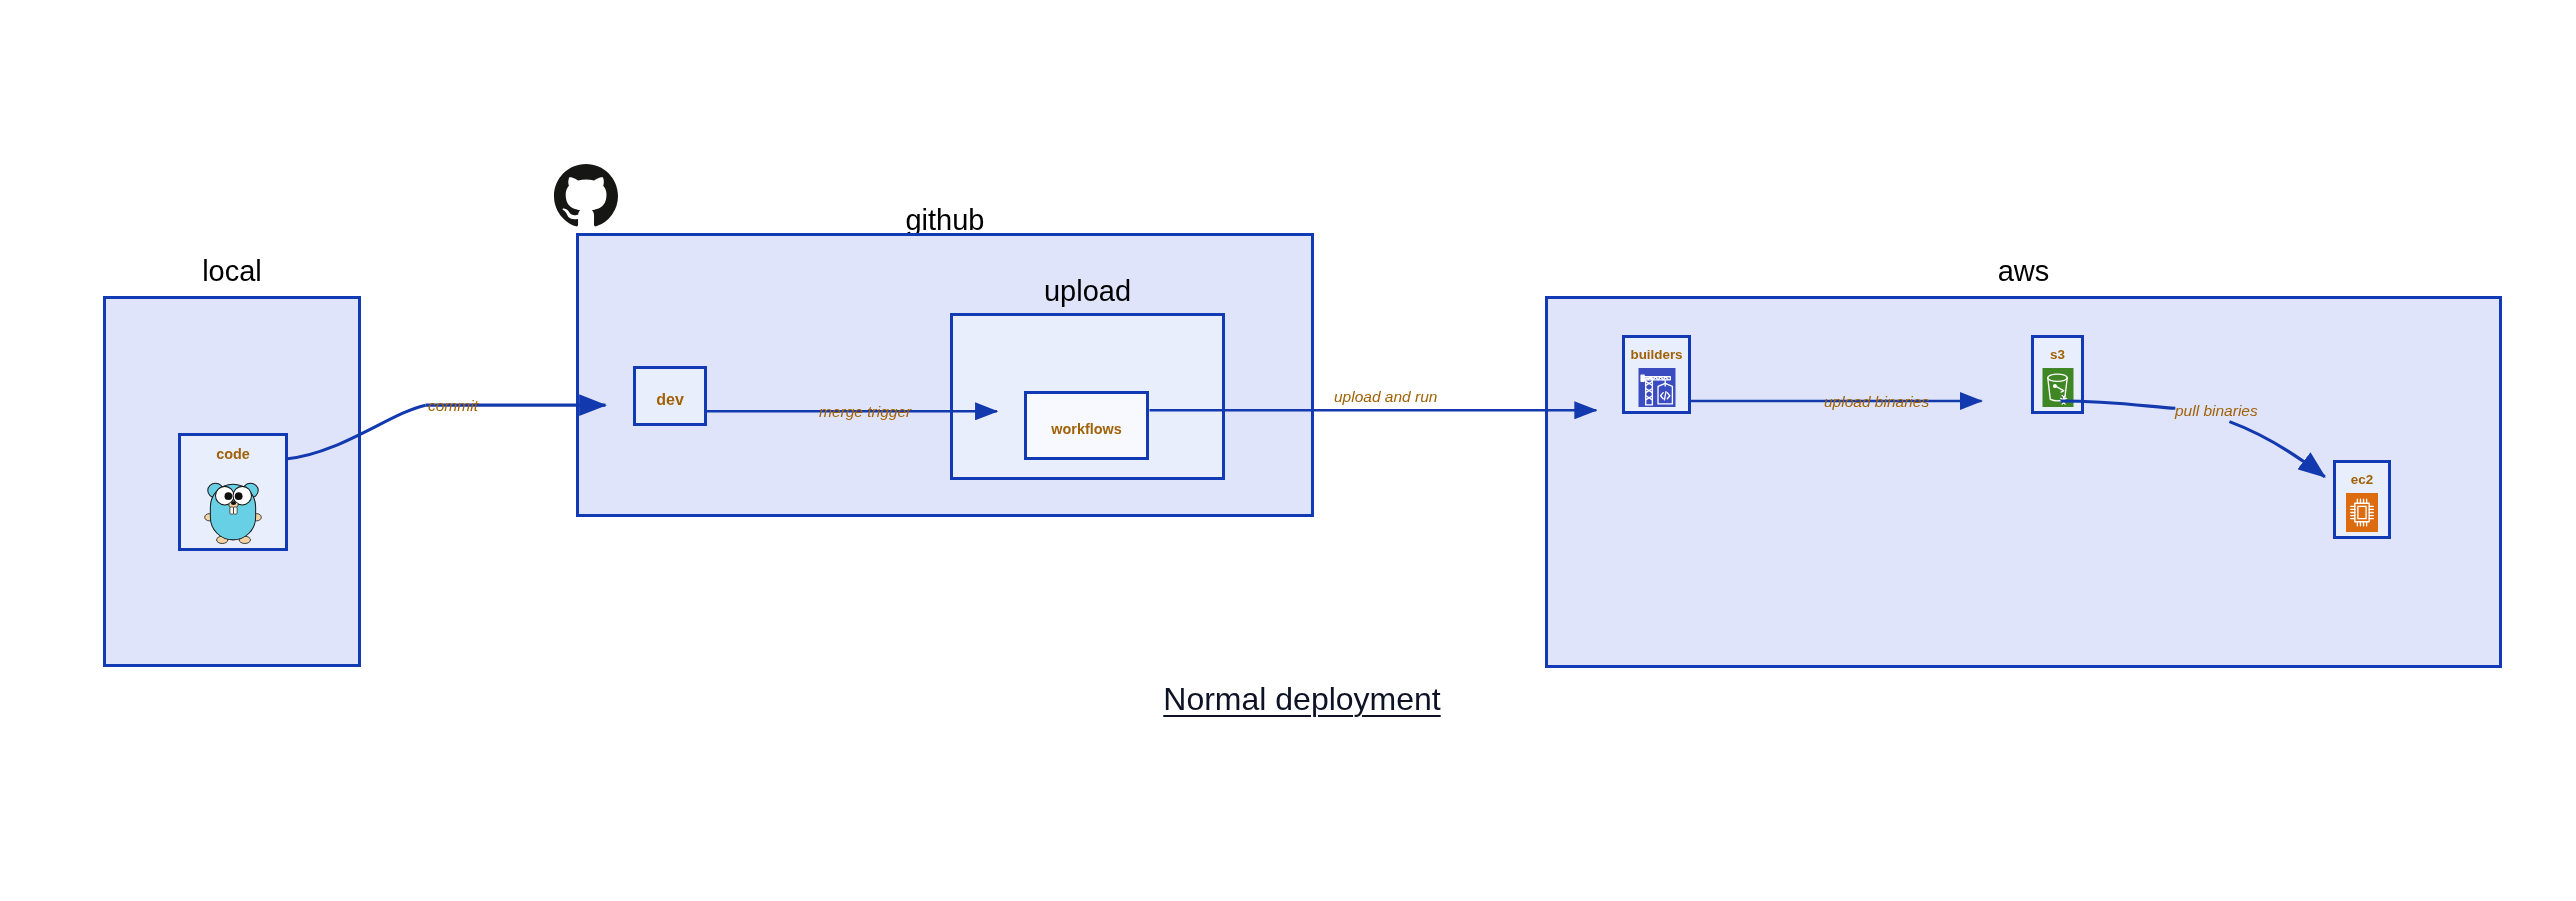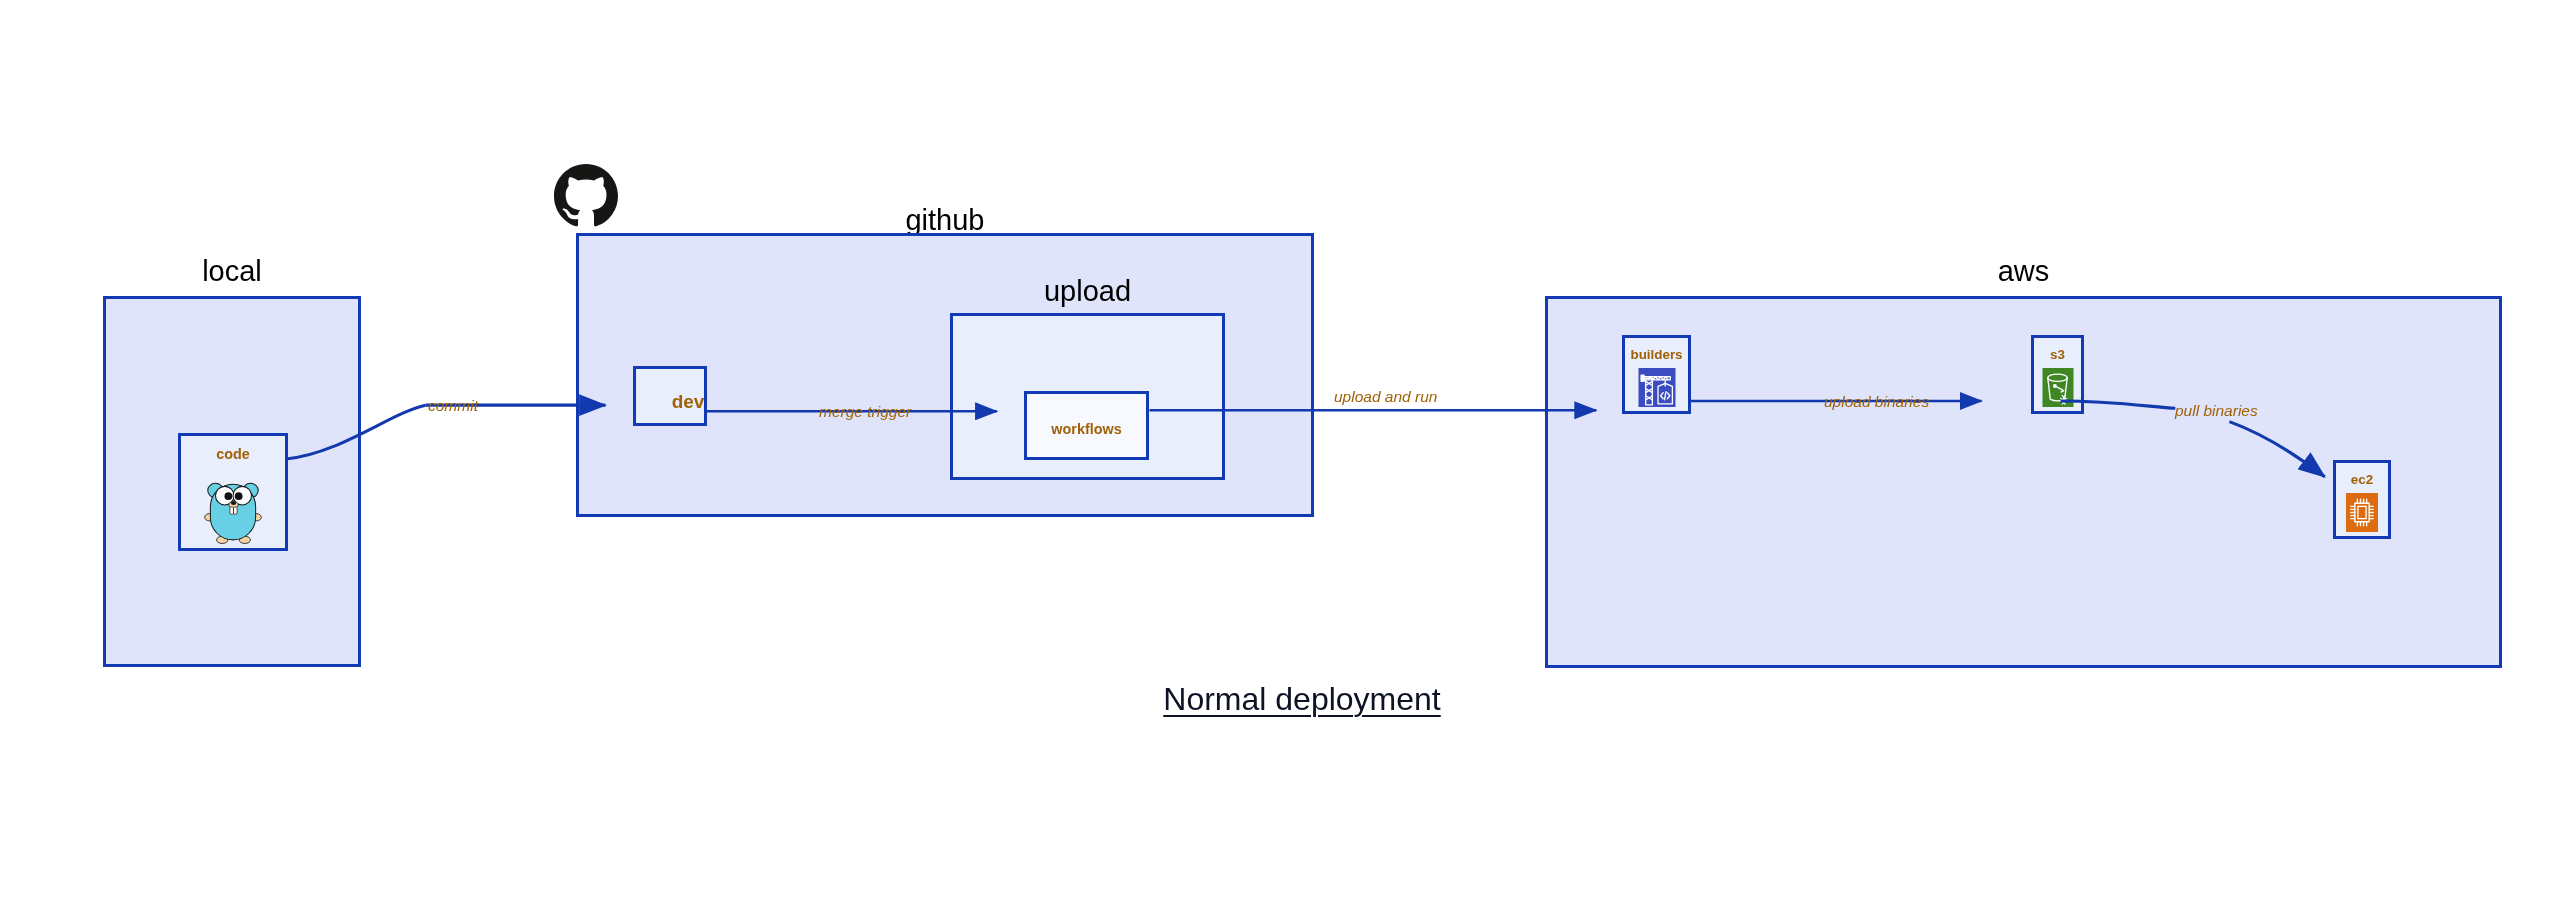--- a/index.html
+++ b/index.html
@@ -158,21 +158,21 @@
         2.15 0 3.07-1.87 3.75-3.65 3.95.29.25.54.73.54 1.48 0 1.07-.01 1.93-.01 2.2 0
         .21.15.46.55.38A8.01 8.01 0 0 0 16 8c0-4.42-3.58-8-8-8z"></path>
     </svg>
   </div>
 
   <div class="group-title" style="left:576px; top:206px; width:738px;">github</div>
 
   <div class="group" style="left:576px; top:233px; width:738px; height:284px;"></div>
 
   <div class="node" style="left:633px; top:366px; width:74px; height:60px;">
-    <div class="node-label" style="top:23px; font-size:19px;margin-left:18px;">dev</div>
+    <div class="node-label" style="top:23px; font-size:16px;">dev</div>
   </div>
 
   <div class="group-title" style="left:950px; top:277px; width:275px;">upload</div>
 
   <div class="subgroup" style="left:950px; top:313px; width:275px; height:167px;"></div>
 
   <div class="node white" style="left:1024px; top:391px; width:125px; height:69px;">
     <div class="node-label" style="top:28px; font-size:14.4px;">workflows</div>
   </div>
 

